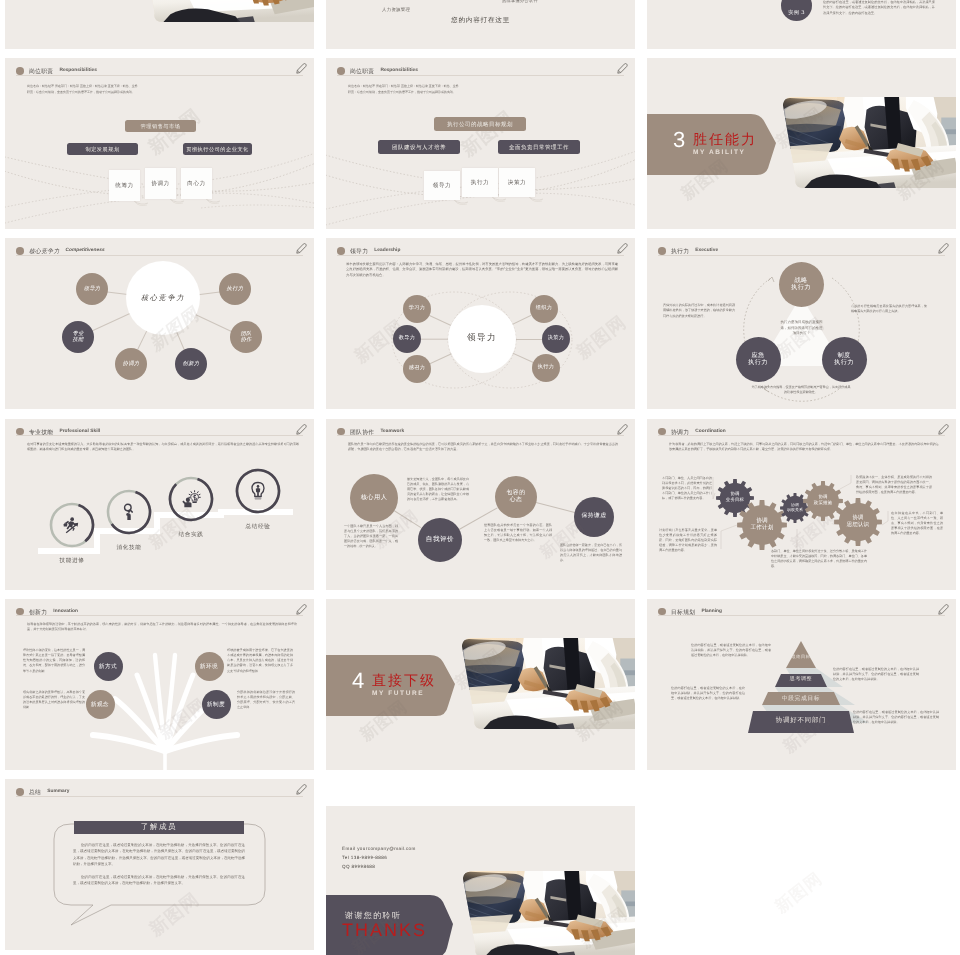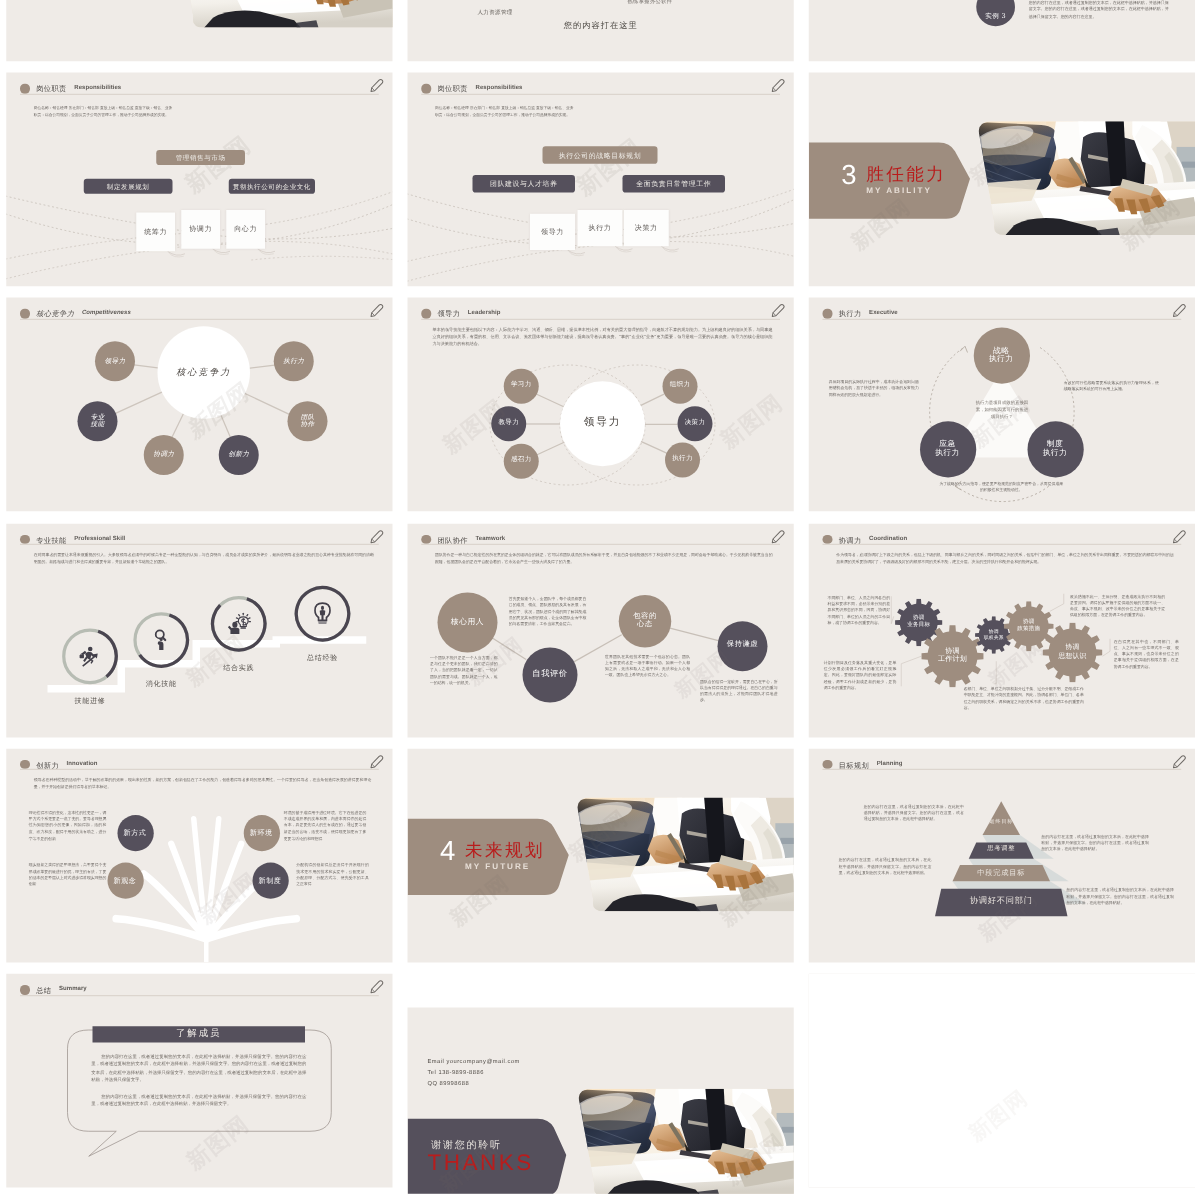--- a/index.html
+++ b/index.html
@@ -695,21 +695,21 @@
               <path d="M124 48 L150 55 L147 62 L122 55 Z" fill="#cfc7b5"></path>
               <path d="M36 86 Q50 78 74 81 L102 88 L108 95 L28 95 Z" fill="#232329"></path>
               <path d="M104 90 L120 88 L122 95 L104 95 Z" fill="#2f2f38" opacity=".85"></path>
             </g>
           </svg>
         </div>
         <div style="position: absolute; left: 0px; top: 55px; width: 130px; height: 63px;"><svg width="130" height="63" viewBox="0 0 130 63">
             <path d="M0 1 L104 1 Q113 1 117 8 L129 30 L122 52 Q120 62 110 62 L0 62 Z" fill="#9e8d7f"></path>
           </svg></div>
         <div class="sect-num" style="position: absolute; left: 26px; top: 69px;">4</div>
-        <div class="sect-zh" style="position: absolute; left: 46px; top: 74px;">未来规划</div>
+        <div class="sect-zh" style="position: absolute; left: 46px; top: 74px;">直接下级</div>
         <div class="sect-en" style="position: absolute; left: 46px; top: 91px;">MY FUTURE</div>
         <div class="wm" style="left: 125px; top: 78px; font-size: 17px; color: rgba(120, 110, 100, 0.09);">新图网</div>
         <div class="wm" style="left: 30px; top: 130px; font-size: 17px; color: rgba(120, 110, 100, 0.1);">新图网</div>
         <div class="wm" style="left: 246px; top: 130px; font-size: 17px; color: rgba(120, 110, 100, 0.1);">新图网</div>
       </div>
     </div>
     <div class="cell" style="left: 647px; top: 598.75px;">
       <div class="inner">
         <div class="hdr">
           <span class="dot"></span>

